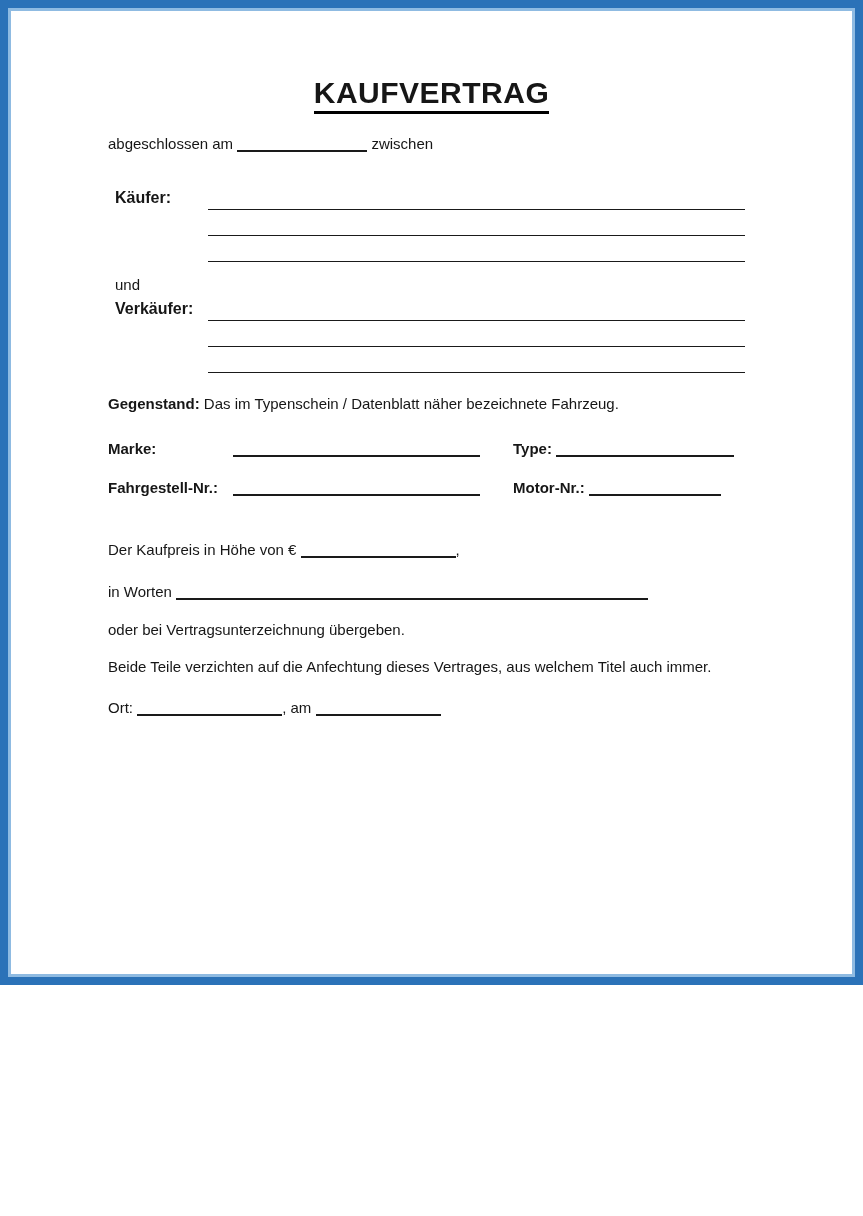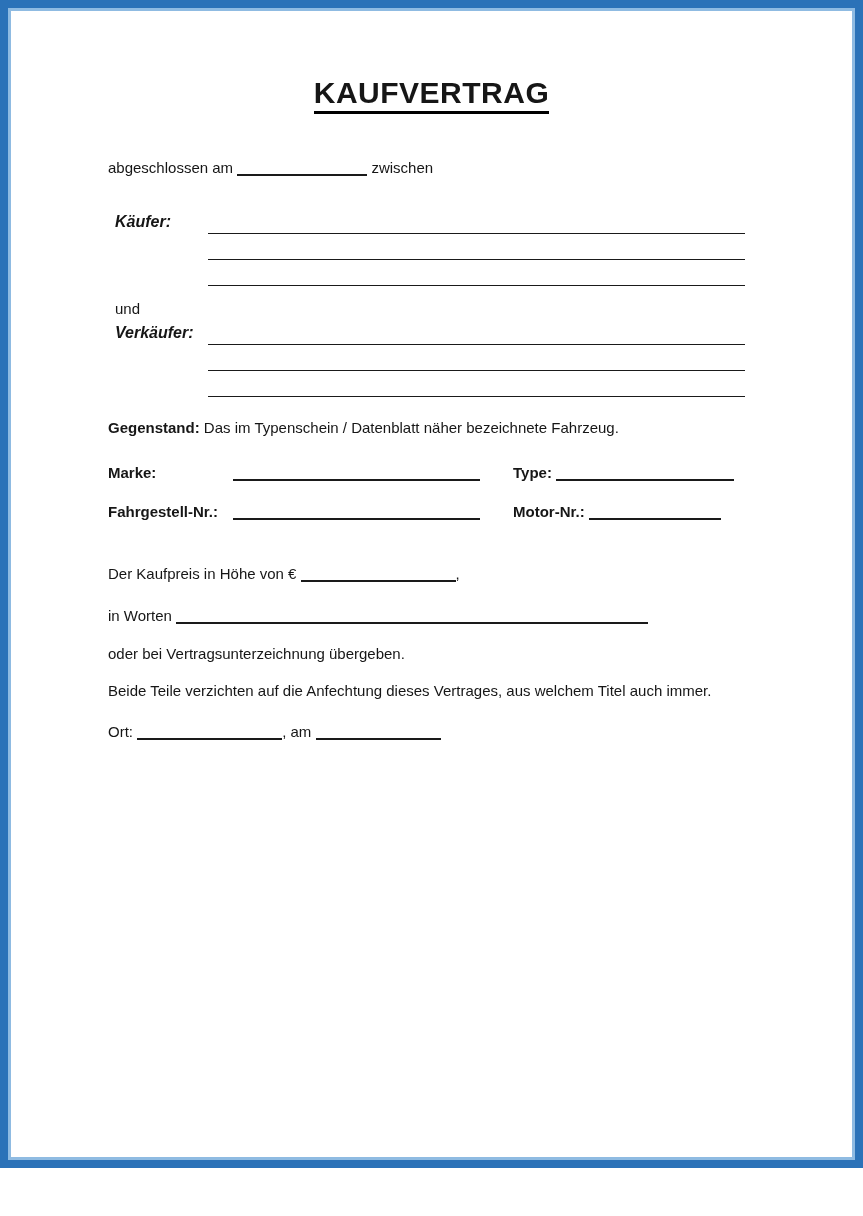--- a/index.html
+++ b/index.html
@@ -7,21 +7,21 @@
     --border-inner: #8fbbe2;
     --text: #161616;
     --line: #1a1a1a;
   }
   * { box-sizing: border-box; }
   html, body { margin: 0; padding: 0; background: #ffffff; }
   body { font-family: "Liberation Sans", "DejaVu Sans", sans-serif; color: var(--text); }
 
   .page {
     width: 863px;
-    height: 1168px;
+    height: 985px;
     background: #ffffff;
     border: 8px solid var(--border-outer);
     box-shadow: inset 0 0 0 3px var(--border-inner);
     position: relative;
     overflow: hidden;
   }
   .content {
     padding: 0 97px 0 100px;
   }
 
@@ -48,30 +48,29 @@
   }
   .w130 { width: 130px; }
   .w155 { width: 155px; }
   .w475 { width: 472px; }
   .w145 { width: 145px; }
   .w125b { width: 125px; }
   .w247 { width: 247px; }
   .w178 { width: 178px; }
   .w132 { width: 132px; }
 
-  .intro { margin-top: 44px; }
+  .intro { margin-top: 20px; }
 
   .party { display: flex; margin-top: 30px; }
   .party .plabel {
     width: 100px;
     padding-left: 7px;
     font-weight: bold;
     font-size: 16px;
     padding-top: 5px;
-    font-style: italic;
   }
   .party .plines { flex: 1; margin-right: 13px; }
   .fill-line { height: 26px; border-bottom: 1.5px solid var(--line); }
 
   .connector {
     margin-top: 14px;
     padding-left: 7px;
     font-size: 15px;
   }
   .party.seller { margin-top: 2px; }

